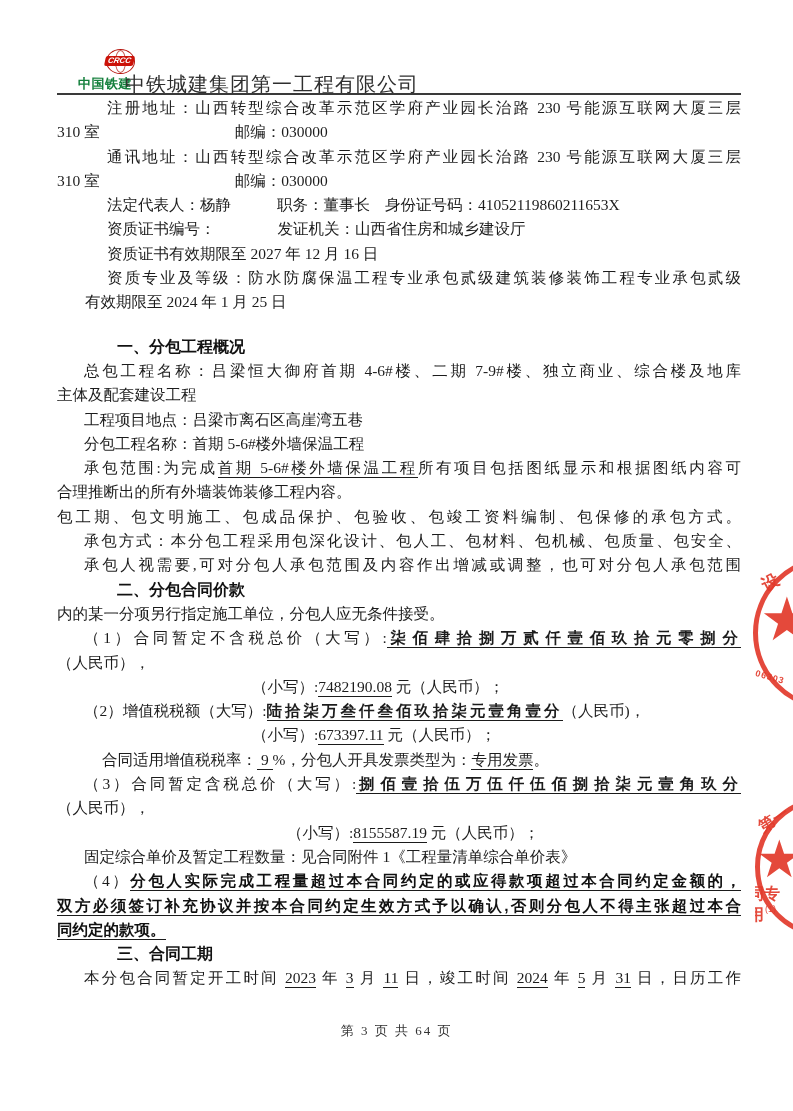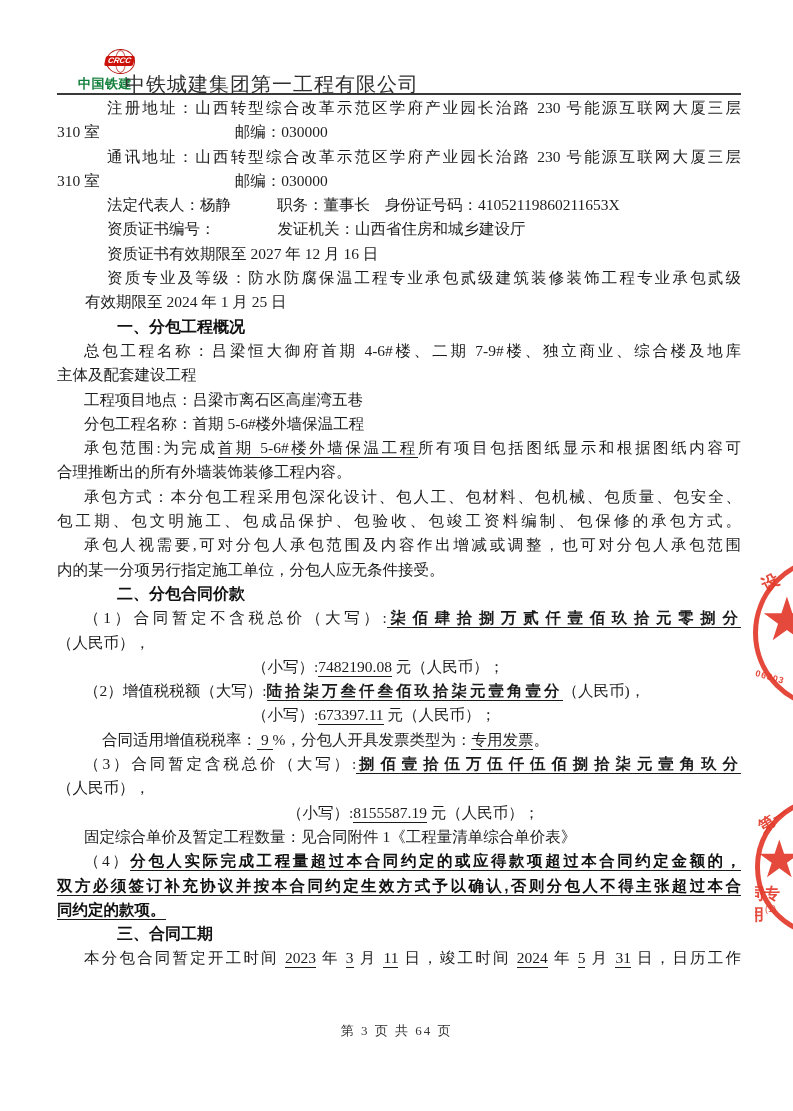--- a/index.html
+++ b/index.html
@@ -23,21 +23,21 @@
   .ln{margin:0;line-height:24.3px;font-size:15.5px;text-align:justify;white-space:nowrap;}
   .ln.wrap{white-space:normal;}
   .fill{white-space:normal;text-align-last:justify;}
   .ind27{padding-left:27px;}
   .ind28{padding-left:28px;}
   .ind45{padding-left:45px;}
   .ind50{padding-left:50px;}
   .ind60{padding-left:60px;}
   .ind195{padding-left:195px;}
   .ind230{padding-left:230px;}
-  .mt{}
+  .mt{margin-top:20px;}
   .head span{font-weight:bold;font-size:16px;font-family:"Liberation Sans","DejaVu Sans",sans-serif;color:#111;}
   .u{border-bottom:1.3px solid #1b1b1b;padding-bottom:1px;}
   .b{font-weight:bold;font-family:"Liberation Sans","DejaVu Sans",sans-serif;color:#111;}
   .b.u{border-bottom-width:1.7px;}
   .sp{letter-spacing:3px;font-weight:bold;}
   .gap{display:inline-block;height:1px;}
   
   .footer{position:absolute;left:0;top:1022px;width:100%;text-align:center;
           font-size:13px;color:#333;letter-spacing:2px;}
   
@@ -81,25 +81,25 @@
       <p class="ln ind50"><span class="">资质证书有效期限至 2027 年 12 月 16 日</span></p>
       <p class="ln ind50 fill"><span class="">资质专业及等级：防水防腐保温工程专业承包贰级建筑装修装饰工程专业承包贰级</span></p>
       <p class="ln ind28"><span class="">有效期限至 2024 年 1 月 25 日</span></p>
       <p class="ln ind60 head mt"><span class="">一、分包工程概况</span></p>
       <p class="ln ind27 fill"><span class="">总包工程名称：吕梁恒大御府首期 4-6#楼、二期 7-9#楼、独立商业、综合楼及地库</span></p>
       <p class="ln wrap"><span class="">主体及配套建设工程</span></p>
       <p class="ln ind27"><span class="">工程项目地点：吕梁市离石区高崖湾五巷</span></p>
       <p class="ln ind27"><span class="">分包工程名称：首期 5-6#楼外墙保温工程</span></p>
       <p class="ln ind27 fill"><span class="">承包范围:为完成</span><span class="u">首期 5-6#楼外墙保温工程</span><span class="">所有项目包括图纸显示和根据图纸内容可</span></p>
       <p class="ln wrap"><span class="">合理推断出的所有外墙装饰装修工程内容。</span></p>
+      <p class="ln fill"><span class="">包工期、包文明施工、包成品保护、包验收、包竣工资料编制、包保修的承包方式。</span></p>
       <p class="ln ind27 fill"><span class="">承包方式：本分包工程采用包深化设计、包人工、包材料、包机械、包质量、包安全、</span></p>
-      <p class="ln fill"><span class="">包工期、包文明施工、包成品保护、包验收、包竣工资料编制、包保修的承包方式。</span></p>
       <p class="ln ind27 fill"><span class="">承包人视需要,可对分包人承包范围及内容作出增减或调整，也可对分包人承包范围</span></p>
+      <p class="ln ind60 head"><span class="">二、分包合同价款</span></p>
       <p class="ln wrap"><span class="">内的某一分项另行指定施工单位，分包人应无条件接受。</span></p>
-      <p class="ln ind60 head"><span class="">二、分包合同价款</span></p>
       <p class="ln ind27 fill"><span class="">（1）合同暂定不含税总价（大写）:</span><span class="u sp">柒佰肆拾捌万贰仟壹佰玖拾元零捌分</span></p>
       <p class="ln wrap"><span class="">（人民币），</span></p>
       <p class="ln ind195"><span class="">（小写）:</span><span class="u">7482190.08</span><span class=""> 元（人民币）；</span></p>
       <p class="ln ind27"><span class="">（2）增值税税额（大写）:</span><span class="u sp">陆拾柒万叁仟叁佰玖拾柒元壹角壹分</span><span class="">（人民币)，</span></p>
       <p class="ln ind195"><span class="">（小写）:</span><span class="u">673397.11</span><span class=""> 元（人民币）；</span></p>
       <p class="ln ind45"><span class="">合同适用增值税税率：</span><span class="u">&nbsp;9&nbsp;</span><span class="">%，分包人开具发票类型为：</span><span class="u">专用发票</span><span class="">。</span></p>
       <p class="ln ind27 fill"><span class="">（3）合同暂定含税总价（大写）:</span><span class="u sp">捌佰壹拾伍万伍仟伍佰捌拾柒元壹角玖分</span></p>
       <p class="ln wrap"><span class="">（人民币），</span></p>
       <p class="ln ind230"><span class="">（小写）:</span><span class="u">8155587.19</span><span class=""> 元（人民币）；</span></p>
       <p class="ln ind27"><span class="">固定综合单价及暂定工程数量：见合同附件 1《工程量清单综合单价表》</span></p>

